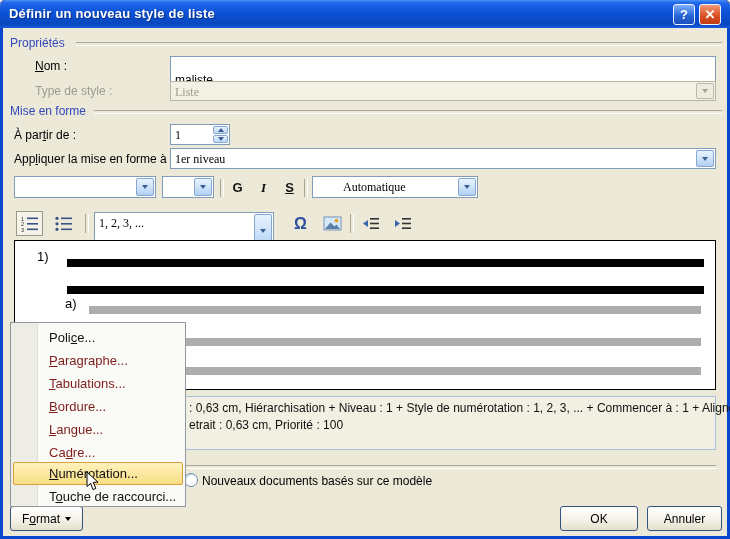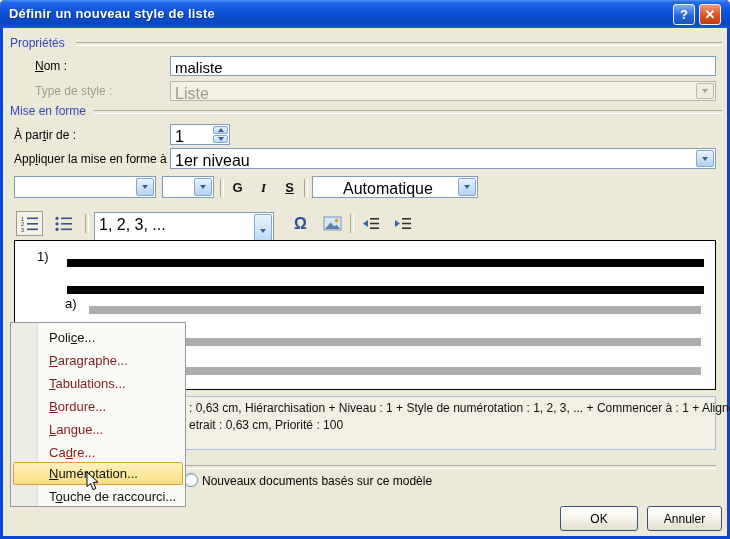--- a/index.html
+++ b/index.html
@@ -17,23 +17,23 @@
     display:flex; align-items:center; justify-content:center; box-sizing:border-box;}
   .tb-help{left:673px; background:linear-gradient(180deg,#7fb0f8 0%,#2a66d8 55%,#1c50be 100%);}
   .tb-close{left:699px; background:linear-gradient(180deg,#f0997a 0%,#dd5226 55%,#c23a12 100%);}
   .body{position:absolute; left:3px; right:3px; top:28px; bottom:3px; background:#ECE9D8;}
   .abs{position:absolute;}
   .caption{color:#3348BB; font-size:12px;}
   .etch{height:2px; border-top:1px solid #ACA899; border-bottom:1px solid #fff;}
   .lbl{font-size:12px; color:#000; white-space:nowrap;}
   .lbl.dis{color:#9f9c8d;}
   .ak{text-decoration:underline;}
-  .textbox{box-sizing:border-box; background:#fff; border:1px solid #7F9DB9; font-size:15px;
-    padding:2px 4px; font-family:"Liberation Sans",sans-serif;}
-  .combo{box-sizing:border-box; background:#fff; border:1px solid #7F9DB9; font-size:16px; position:absolute;}
+  .textbox{box-sizing:border-box; background:#fff; border:1px solid #7F9DB9; font-size:12px;
+    padding:16px 4px; font-family:"Liberation Sans",sans-serif;}
+  .combo{box-sizing:border-box; background:#fff; border:1px solid #7F9DB9; font-size:12px; position:absolute;font-family:Liberation Serif, serif;}
   .combo .val{position:absolute; left:4px; top:3px; white-space:nowrap;}
   .combo .cbtn{position:absolute; right:1px; top:1px; bottom:1px; width:16px;
     background:linear-gradient(180deg,#E8F3FD 0%,#C9E0F9 60%,#AFD0F2 100%);
     border:1px solid #86A7CE; border-radius:2px; display:flex; align-items:center; justify-content:center;}
   .combo .tri{width:0; height:0; border-left:3.5px solid transparent; border-right:3.5px solid transparent;
     border-top:4.5px solid #3C5E96;}
   .combo.disabled{background:#F2F1E4; border-color:#B8B5A4;}
   .combo.disabled .val{color:#9f9c8d;}
   .combo.disabled .cbtn{background:#EDECDF; border-color:#BDBAAB;}
   .combo.disabled .tri{border-top-color:#A3A091;}
@@ -218,20 +218,24 @@
 
   <div class="desc">
     <div class="abs" style="left:174px; top:4px; white-space:nowrap;">: 0,63 cm, Hiérarchisation + Niveau : 1 + Style de numérotation : 1, 2, 3, ... + Commencer à : 1 + Alignement</div>
     <div class="abs" style="left:174px; top:21px; white-space:nowrap;">etrait :  0,63 cm, Priorité : 100</div>
   </div>
 
   <div class="abs etch" style="left:14px; top:465px; width:702px;"></div>
   <div class="radio" style="left:184px; top:473px;"></div>
   <div class="abs lbl" style="left:202px; top:474px;">Nouveaux documents basés sur ce modèle</div>
 
+  <div class="pbtn" style="left:10px; top:506px; width:73px;">
+    <span><span>F</span><span class="ak">o</span><span>rmat</span></span>
+    <span class="tri-dn" style="border-top-color:#000;"></span>
+  </div>
   <div class="pbtn" style="left:560px; top:506px; width:78px;">OK</div>
   <div class="pbtn" style="left:647px; top:506px; width:75px;">Annuler</div>
 
   <div class="menu">
     <div class="gutter"></div>
     <div class="mitem" style="top:3px;">
         <span><span>Poli</span><span class="ak">c</span><span>e...</span></span>
       </div>
     <div class="mitem dis" style="top:26px;">
         <span><span></span><span class="ak">P</span><span>aragraphe...</span></span>

